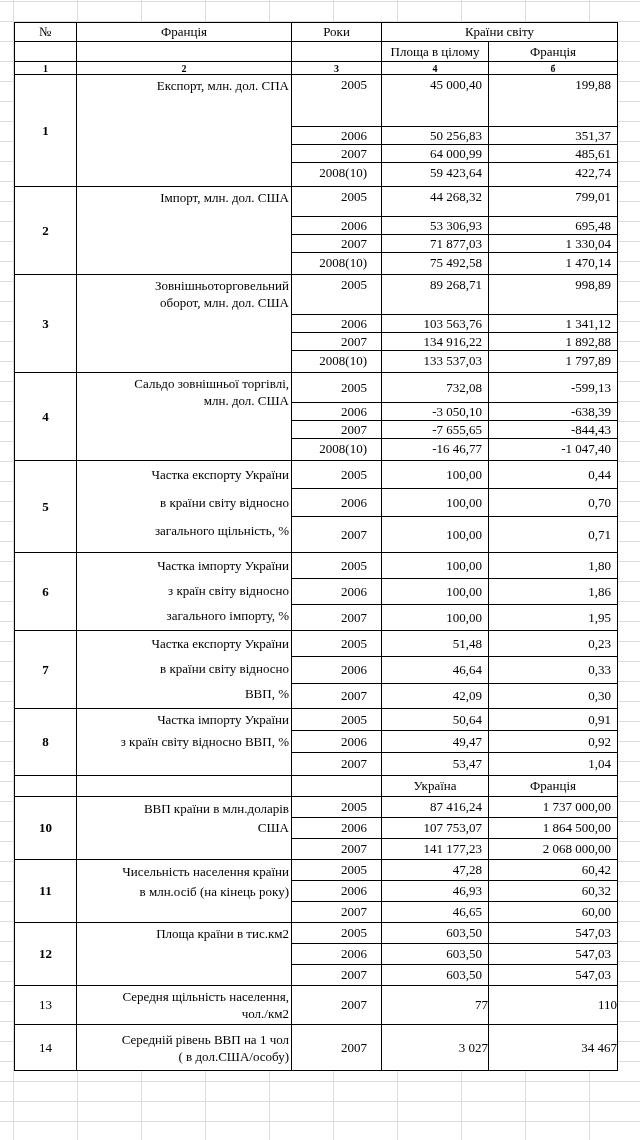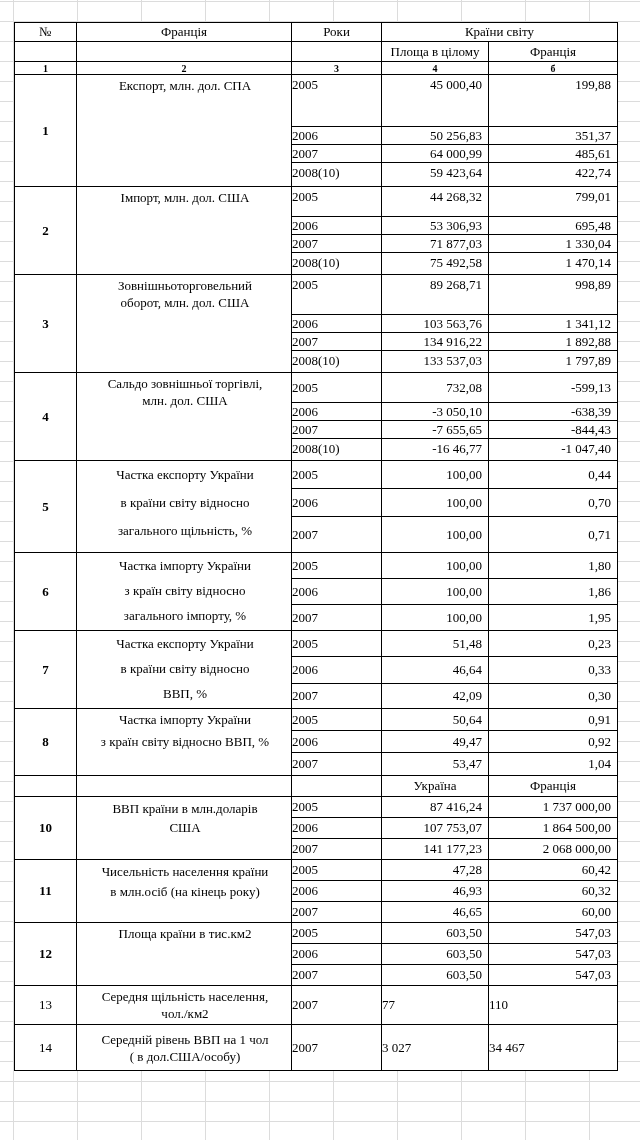--- a/index.html
+++ b/index.html
@@ -17,27 +17,27 @@
   }
   table.main{
     position:absolute;left:14px;top:22px;width:603px;
     border-collapse:collapse;table-layout:fixed;background:#fff;
   }
   td{
     border:1px solid #000;font-size:13px;padding:0;
     vertical-align:middle;overflow:hidden;white-space:nowrap;
   }
   .c{text-align:center;}
-  .yr{padding-right:14px;}
+  .yr{text-align:right;padding-right:14px;}
   .val{text-align:right;padding-right:6px;}
-  .cen{text-align:left;padding-right:0;}
+  .cen{text-align:right;padding-right:0;}
   .no{text-align:center;font-weight:bold;}
   .no.reg{font-weight:normal;}
   .ind{
-    text-align:center;vertical-align:top;padding:2px 2px 2px 4px;
+    text-align:right;vertical-align:top;padding:2px 2px 2px 4px;
     white-space:normal;line-height:17px;
   }
   .ind span{display:block;}
   .ind.lh28{line-height:28px;padding-top:0;}
   .ind.lh25{line-height:25px;padding-top:0;}
   .ind.lh22{line-height:22px;padding-top:0;}
   .ind.lh20{line-height:20px;margin-left:38px;}
   .ind.lh19{line-height:19px;}
   .ind.vamid{vertical-align:middle;}
   .vatop{vertical-align:top;padding-top:2px;}

